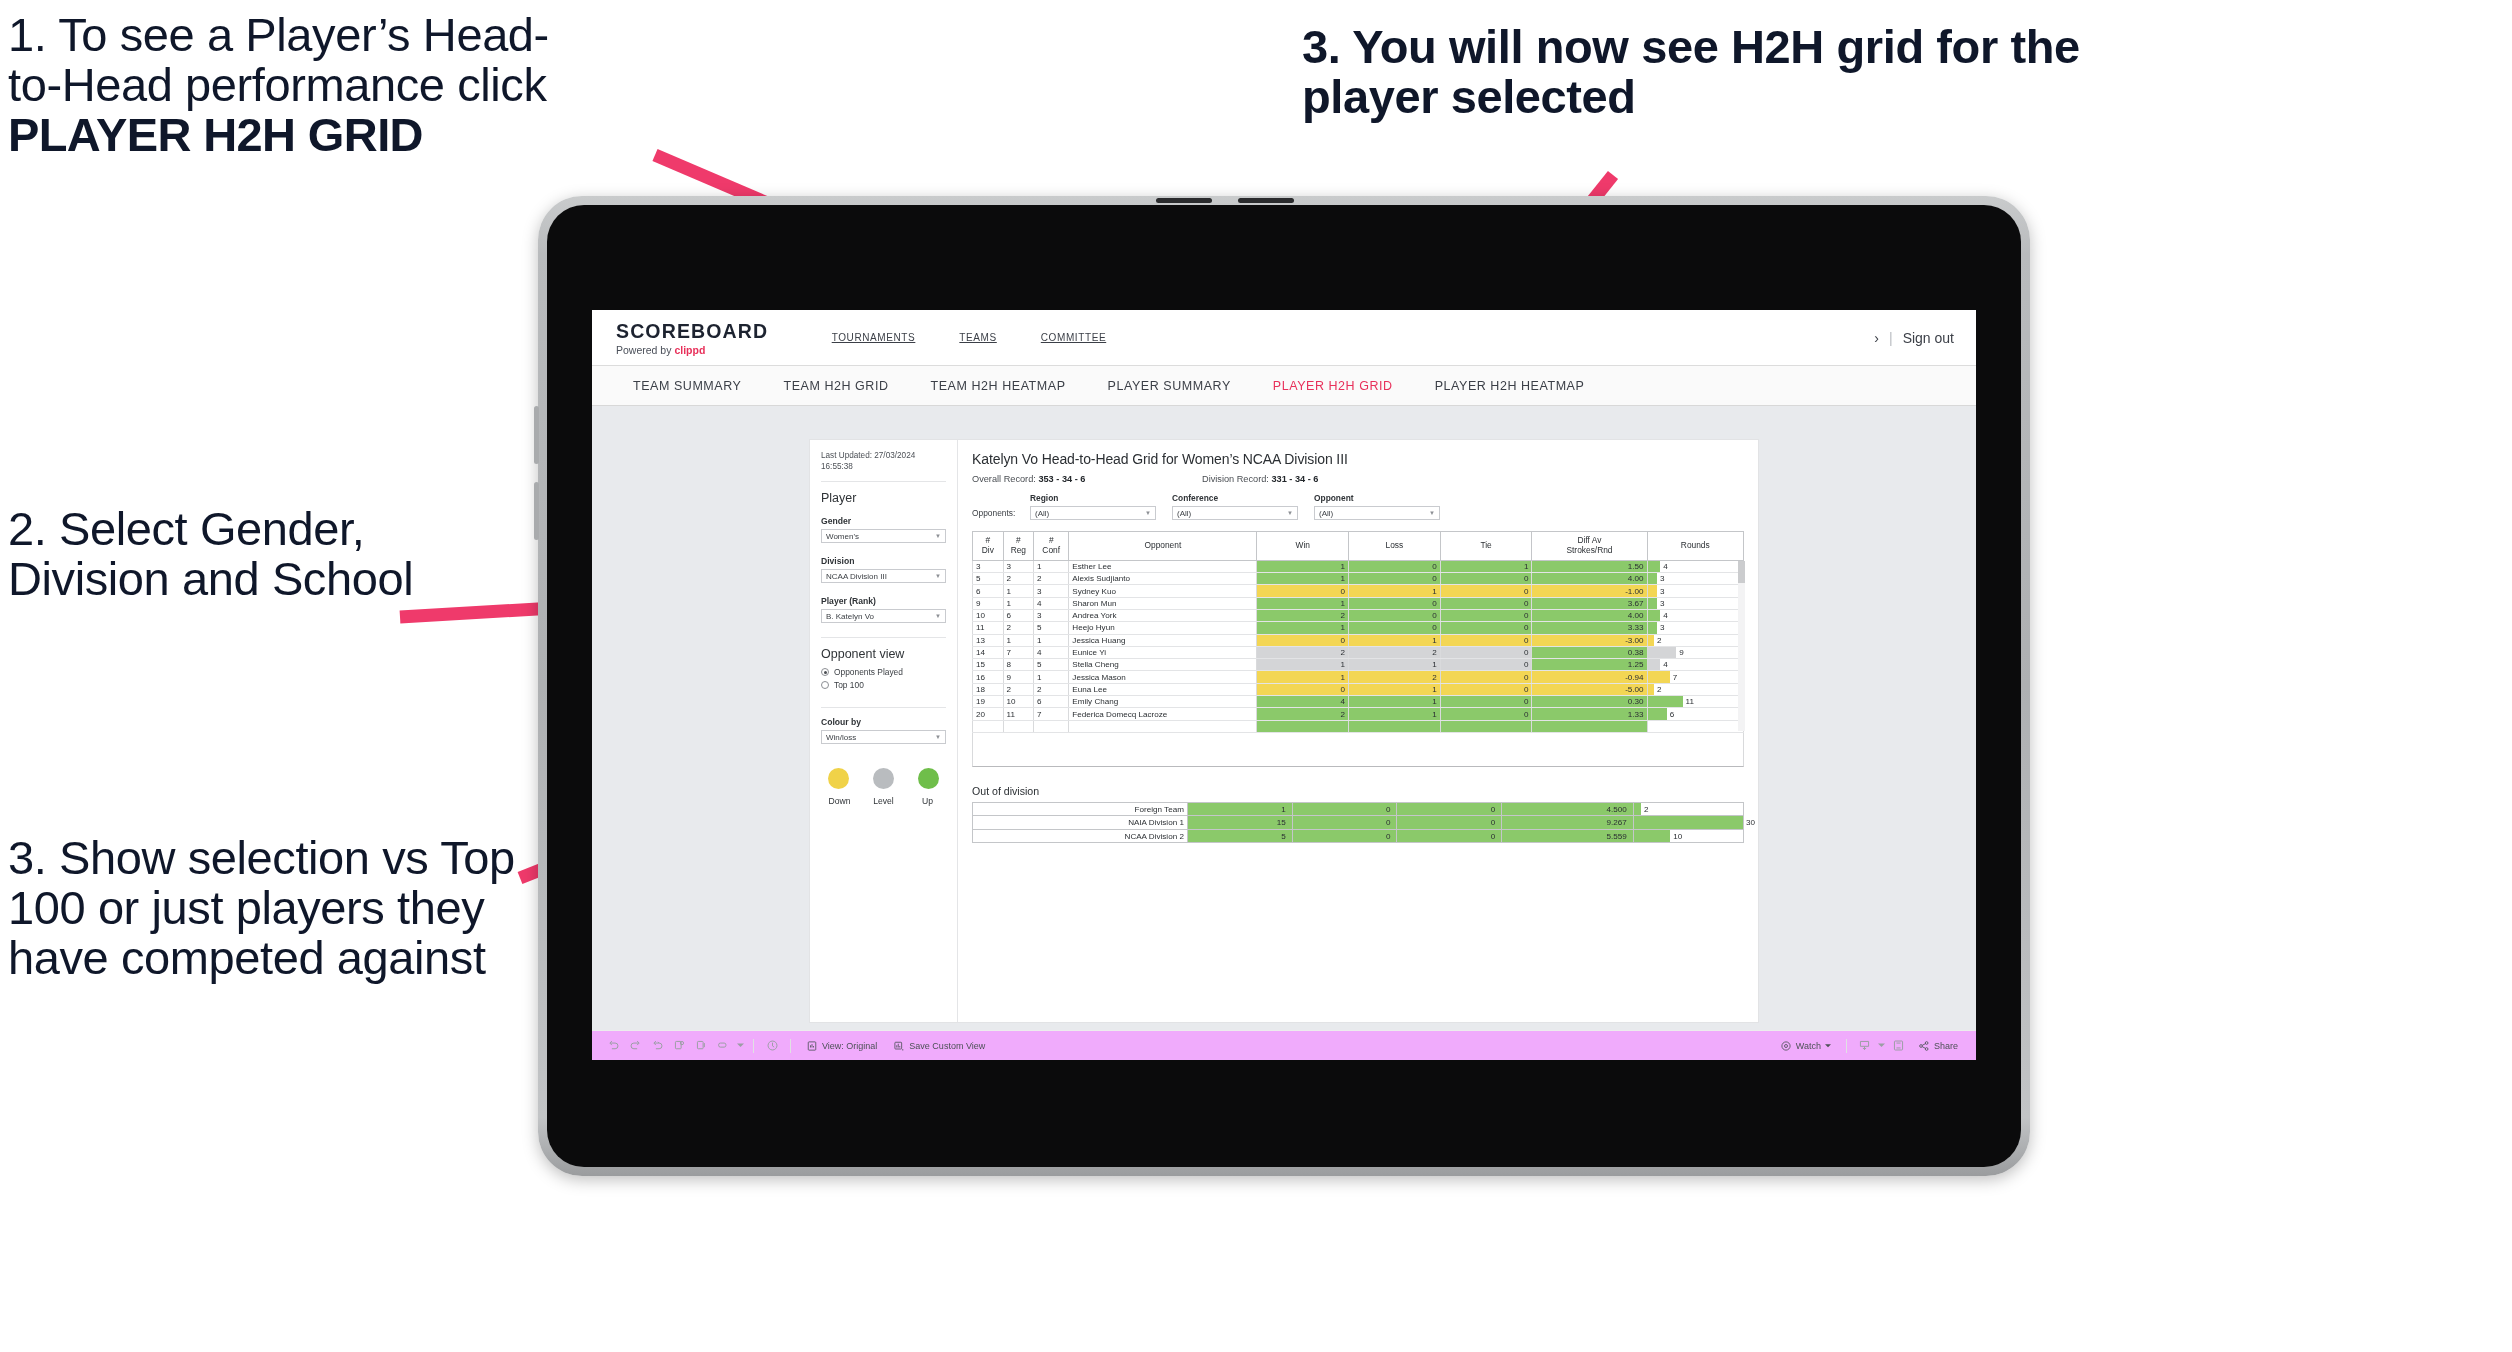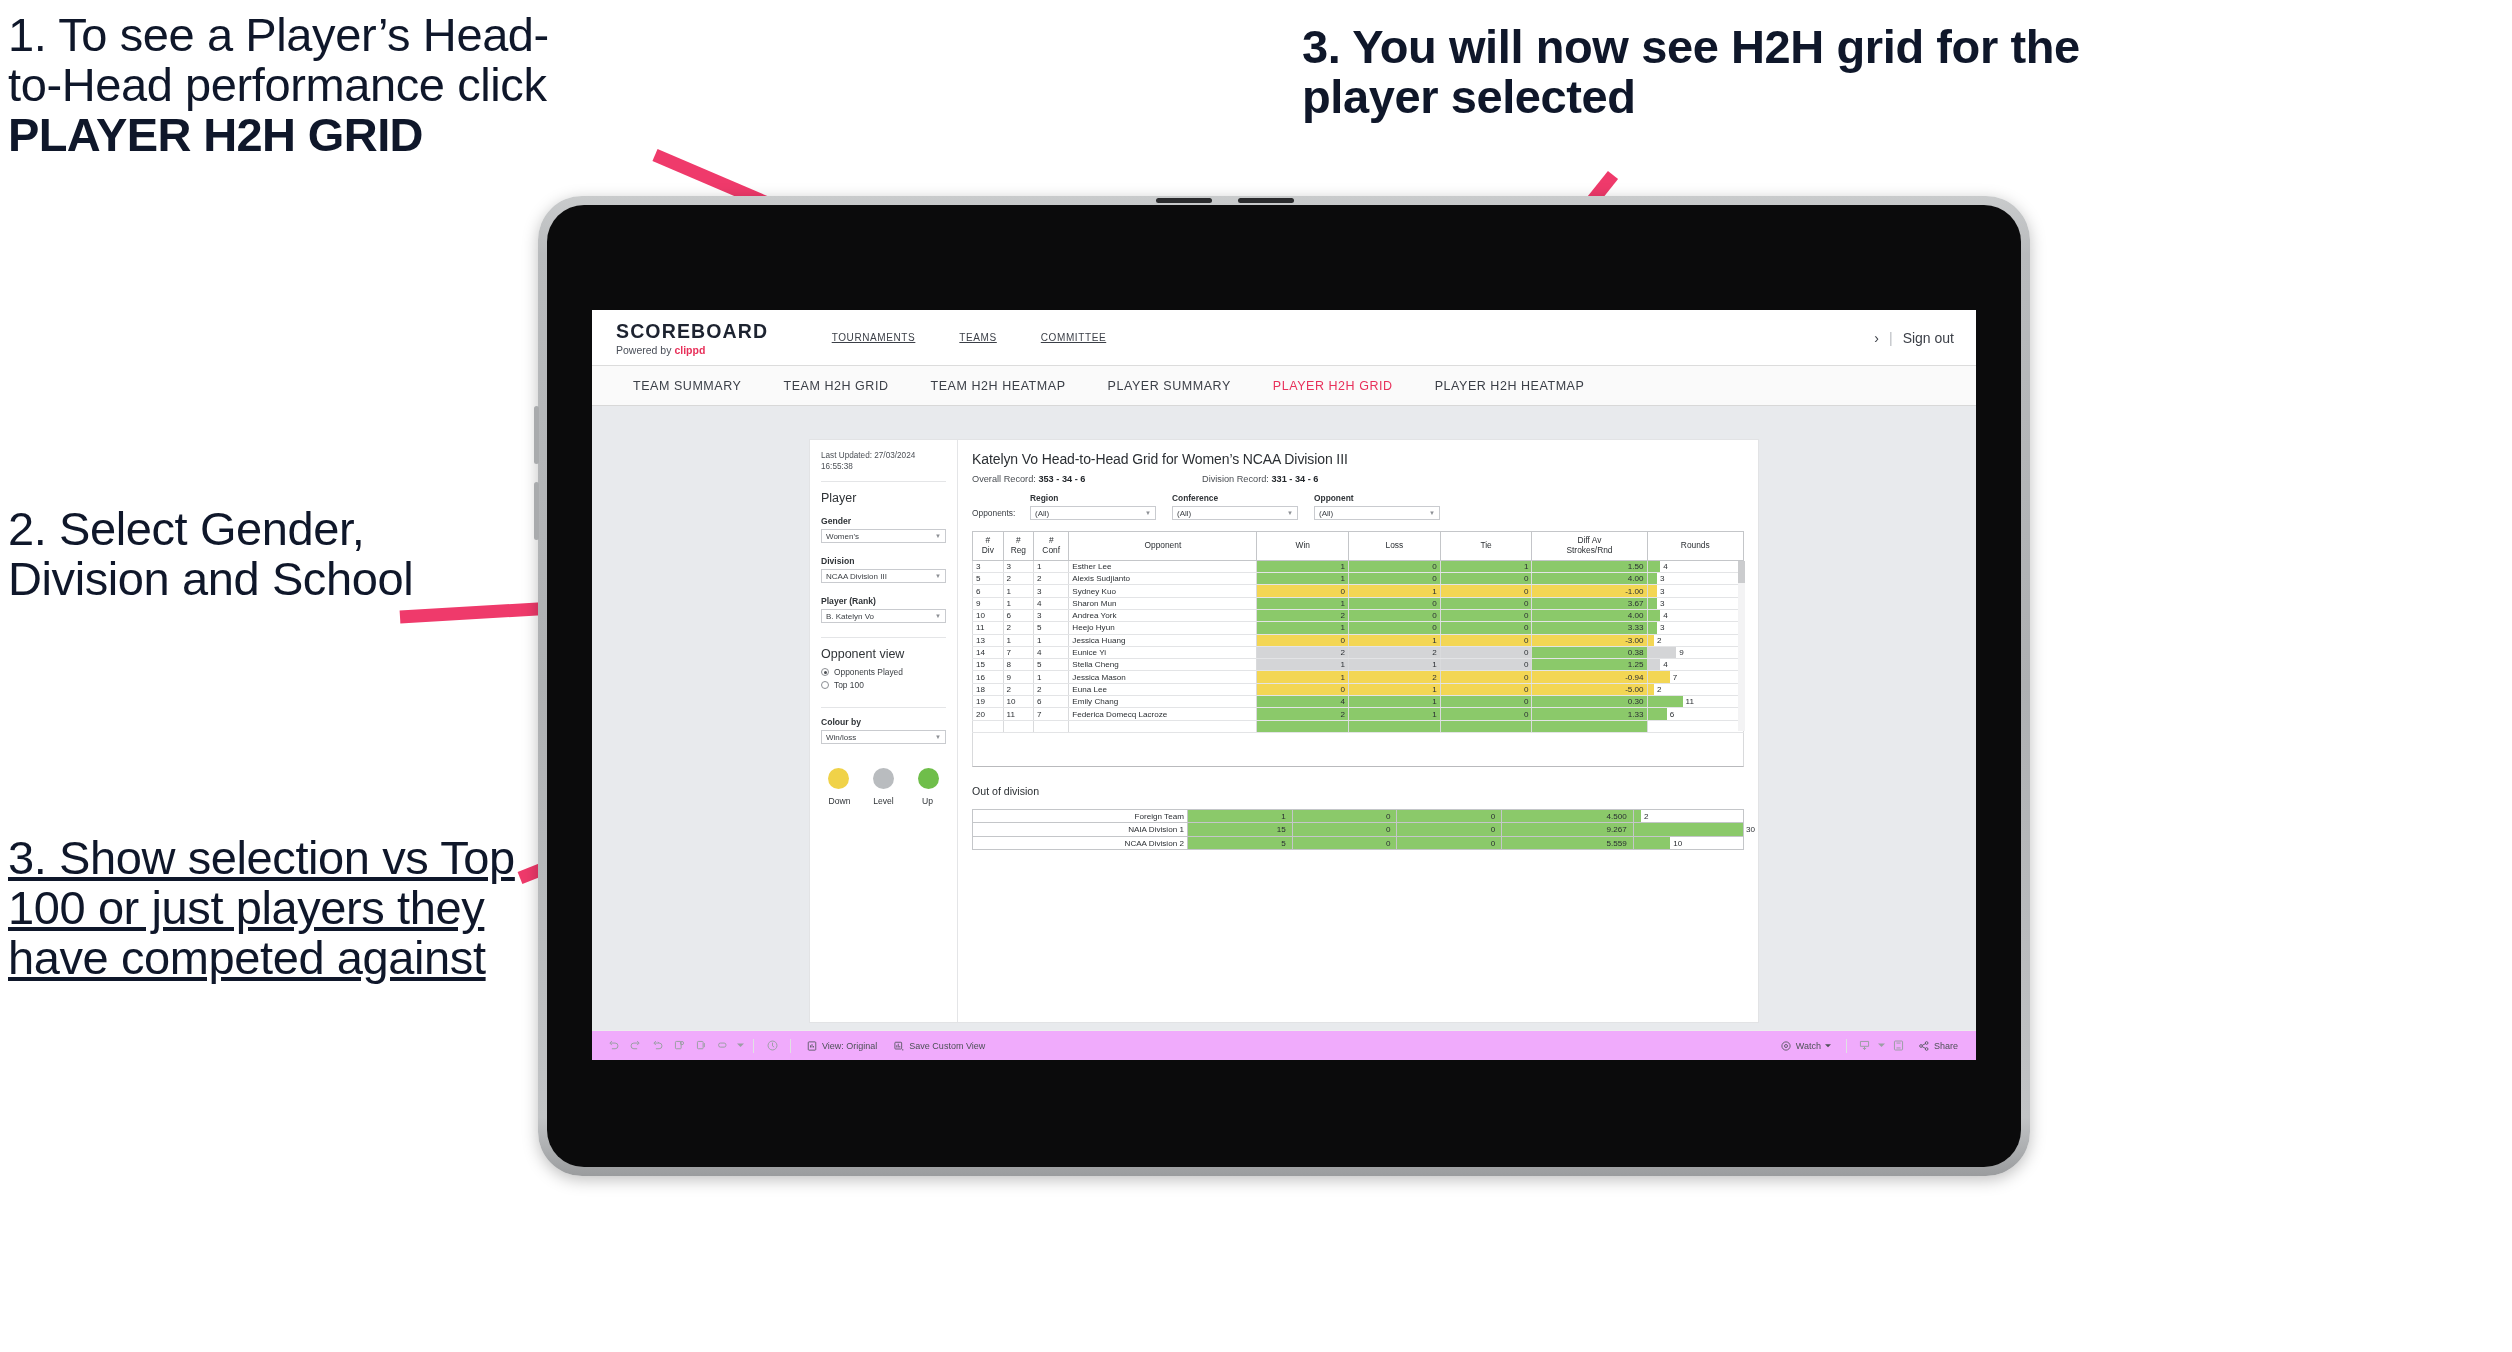--- a/index.html
+++ b/index.html
@@ -15,21 +15,21 @@
   .anno {
     position: absolute;
     color: #0f172a;
     font-family: "Liberation Sans", sans-serif;
     font-weight: 400;
     letter-spacing: -0.4px;
   }
   #anno1 { left: 8px; top: 10px; width: 745px; font-size: 47px; line-height: 1.06; }
   #anno1 .bold { font-weight: 700; letter-spacing: -0.6px; }
   #anno2 { left: 8px; top: 504px; width: 500px; font-size: 47px; line-height: 1.06; }
-  #anno3 { left: 8px; top: 833px; width: 540px; font-size: 47px; line-height: 1.06; text-decoration: underline; }
+  #anno3 { left: 8px; top: 833px; width: 540px; font-size: 47px; line-height: 1.06; }
   #anno4 { left: 1302px; top: 22px; width: 810px; font-size: 47px; line-height: 1.06; font-weight: bold; }
 
   
   .arrow-svg { position:absolute; left:0; top:0; width:2512px; height:1352px; pointer-events:none; }
 
   
   #tablet {
     position: absolute;
     left: 538px; top: 196px;
     width: 1492px; height: 980px;
@@ -165,21 +165,21 @@
   .blank-row td { height: 12.3px; border-bottom:1px solid transparent; }
   #grid-filler { border-left:1px solid #d9dadc; border-right:1px solid #d9dadc;
                  border-bottom:1px solid #b9babd; }
   #scroll-track {
     position:absolute; right:-1px; top:30px; width:7px; height:170px; background:#f3f3f4;
   }
   #scroll-thumb { position:absolute; right:0; top:0; width:7px; height:22px; background:#cbccce; }
 
   
   #ood-title { font-size:10.6px; color:#2b2f33; margin-top: 18px; }
-  table.ood { border-collapse:collapse; width:100%; table-layout:fixed; font-size:8.1px; margin-top:12px; color:#2b2f33; }
+  table.ood { border-collapse:collapse; width:100%; table-layout:fixed; font-size:8.1px; margin-top:5px; color:#2b2f33; }
   table.ood td { border:1px solid #c4c6c9; height:13.5px; padding:0 3px; }
   td.o-name { text-align:right; padding-right:6px; }
 
   
   #toolbar {
     position:absolute; left:0; right:0; bottom:0; height:30px;
     border-top:1px solid #eceded; background:#f0abfc;
     display:flex; align-items:center; padding-left:10px; gap:0px;
     font-size:9px; color:#6b6f75;
   }

